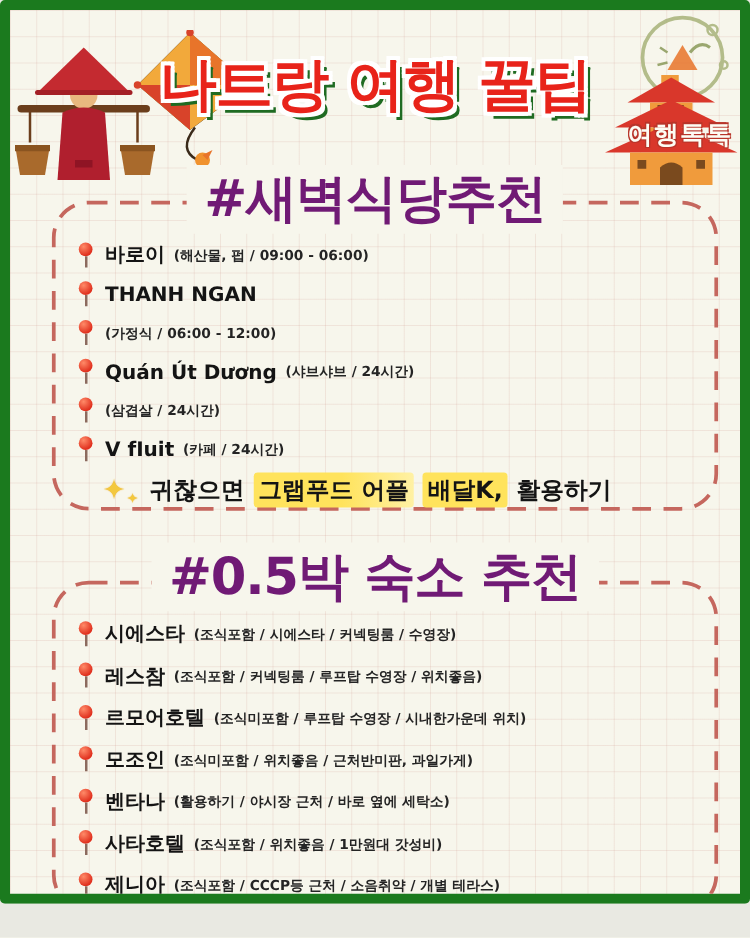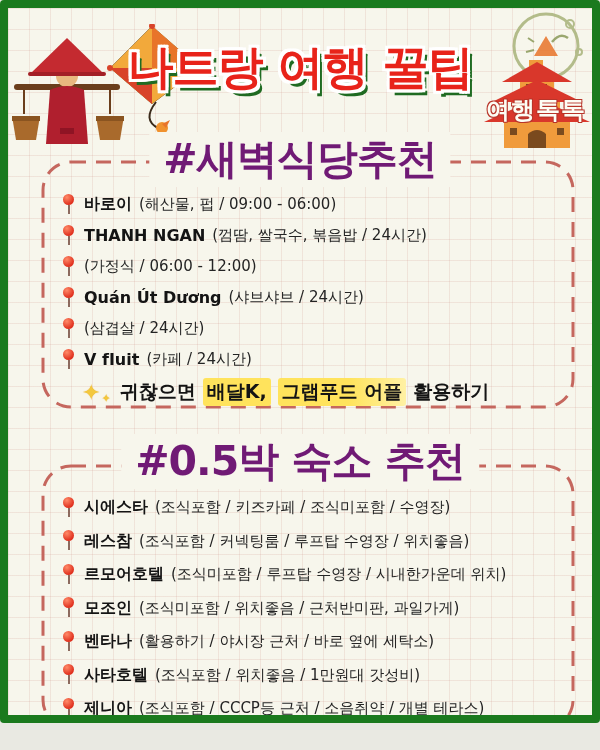--- a/index.html
+++ b/index.html
@@ -30,21 +30,21 @@
       0 -3px 0 #fff, 0 3px 0 #fff, -3px 0 0 #fff, 3px 0 0 #fff,
       5px 6px 0 #1f6b22;
     z-index:3;
   }
   .woman-svg{position:absolute;left:4px;top:24px;z-index:2;}
   .kite-svg{position:absolute;left:92px;top:16px;z-index:1;}
   .pagoda-svg{position:absolute;right:2px;top:48px;z-index:2;}
   .stamp-svg{position:absolute;right:4px;top:0px;z-index:1;opacity:.85;}
   .logo-text{
     position:absolute;right:6px;top:86px;z-index:4;
-    font-size:24px;font-weight:bold;color:#fdfdf4;letter-spacing:1px;
+    font-size:20px;font-weight:bold;color:#fdfdf4;letter-spacing:1px;
     text-shadow:1px 1px 0 #b8352a, -1px 1px 0 #b8352a, 1px -1px 0 #b8352a, -1px -1px 0 #b8352a;
   }
   
   .box-border{position:absolute;z-index:0;}
   .section-title{
     position:absolute;left:50%;transform:translateX(-50%);
     margin:0;padding:0 14px;
     background:#f7f6ec;
     font-size:41px;font-weight:bold;color:#701a75;letter-spacing:-1px;
     white-space:nowrap;z-index:2;
@@ -58,21 +58,21 @@
   #rows2 .row{height:33.5px;text-align:right;}
   .pin{position:relative;width:14px;height:24px;flex:0 0 14px;margin-right:8px;}
   .pin::before{
     content:"";position:absolute;top:1px;left:1px;width:11px;height:11px;border-radius:50%;
     background:radial-gradient(circle at 35% 30%, #ff8a68, #e0301e 70%);
   }
   .pin::after{
     content:"";position:absolute;top:12px;left:6px;width:2px;height:9px;background:#8c6a5e;
   }
   .item-name{font-size:16px;font-weight:bold;color:#141414;margin-right:7px;}
-  .item-detail{font-size:15px;font-weight:normal;color:#242424;}
+  .item-detail{font-size:11px;font-weight:bold;color:#242424;}
   
   .tip{display:flex;align-items:center;height:34px;margin-left:20px;white-space:nowrap;
        font-size:19px;font-weight:bold;color:#141414;}
   .tip > span{margin-right:7px;}
   .spark{color:#f3c83e;text-shadow:0 0 1px #e8a20c;}
   .spark.big{font-size:22px;margin-right:1px;}
   .spark.small{font-size:11px;margin-right:9px;position:relative;top:6px;}
   .hl{background:#ffe35c;padding:1px 4px;border-radius:3px;}
   .hl2{background:linear-gradient(90deg,#ffe35c 55%,#fff1a4);}
 </style>
@@ -147,21 +147,20 @@
 
   <div class="rows" id="rows1">
     <div class="row">
       <span class="pin"></span>
       <span class="item-name">바로이</span>
       <span class="item-detail">(해산물, 펍 / 09:00 - 06:00)</span>
     </div>
     <div class="row">
       <span class="pin"></span>
       <span class="item-name">THANH NGAN</span>
-      <span class="item-detail">(껌땀, 쌀국수, 볶음밥 / 24시간)</span>
     </div>
     <div class="row">
       <span class="pin"></span>
       <span class="item-detail">(가정식 / 06:00 - 12:00)</span>
     </div>
     <div class="row">
       <span class="pin"></span>
       <span class="item-name">Quán Út Dương</span>
       <span class="item-detail">(샤브샤브 / 24시간)</span>
     </div>
@@ -172,37 +171,37 @@
     <div class="row">
       <span class="pin"></span>
       <span class="item-name">V fIuit</span>
       <span class="item-detail">(카페 / 24시간)</span>
     </div>
 
     <div class="tip">
       <span class="spark big">✦</span>
       <span class="spark small">✦</span>
       <span>귀찮으면</span>
+      <span class="hl hl2">그랩푸드 어플</span>
       <span class="hl">배달K,</span>
-      <span class="hl hl2">그랩푸드 어플</span>
       <span>활용하기</span>
     </div>
   </div>
 
   <svg class="box-border" style="left:33px;top:456px;" width="534" height="266">
     <rect x="2" y="2" width="530" height="262" rx="28" fill="none" stroke="#c5675e" stroke-width="3" stroke-dasharray="15 10"></rect>
   </svg>
 
   <h2 class="section-title" id="title2">#0.5박 숙소 추천</h2>
 
   <div class="rows" id="rows2">
     <div class="row">
       <span class="pin"></span>
       <span class="item-name">시에스타</span>
-      <span class="item-detail">(조식포함 / 키즈카페 / 조식미포함 / 수영장)</span>
+      <span class="item-detail">(조식포함 / 시에스타 / 커넥팅룸 / 수영장)</span>
     </div>
     <div class="row">
       <span class="pin"></span>
       <span class="item-name">레스참</span>
       <span class="item-detail">(조식포함 / 커넥팅룸 / 루프탑 수영장 / 위치좋음)</span>
     </div>
     <div class="row">
       <span class="pin"></span>
       <span class="item-name">르모어호텔</span>
       <span class="item-detail">(조식미포함 / 루프탑 수영장 / 시내한가운데 위치)</span>

